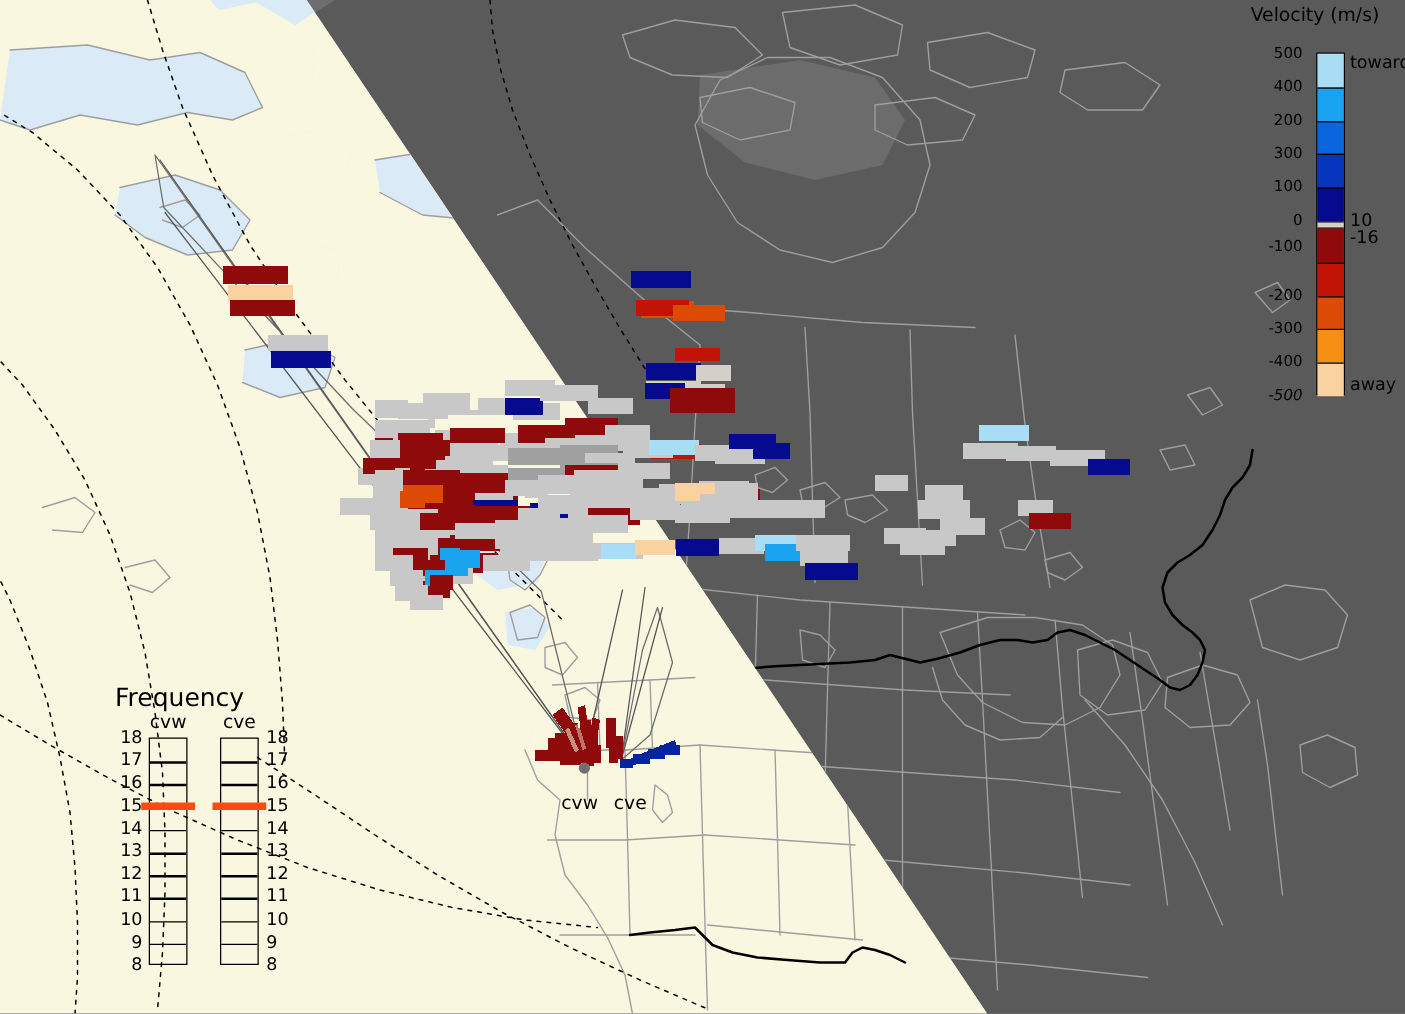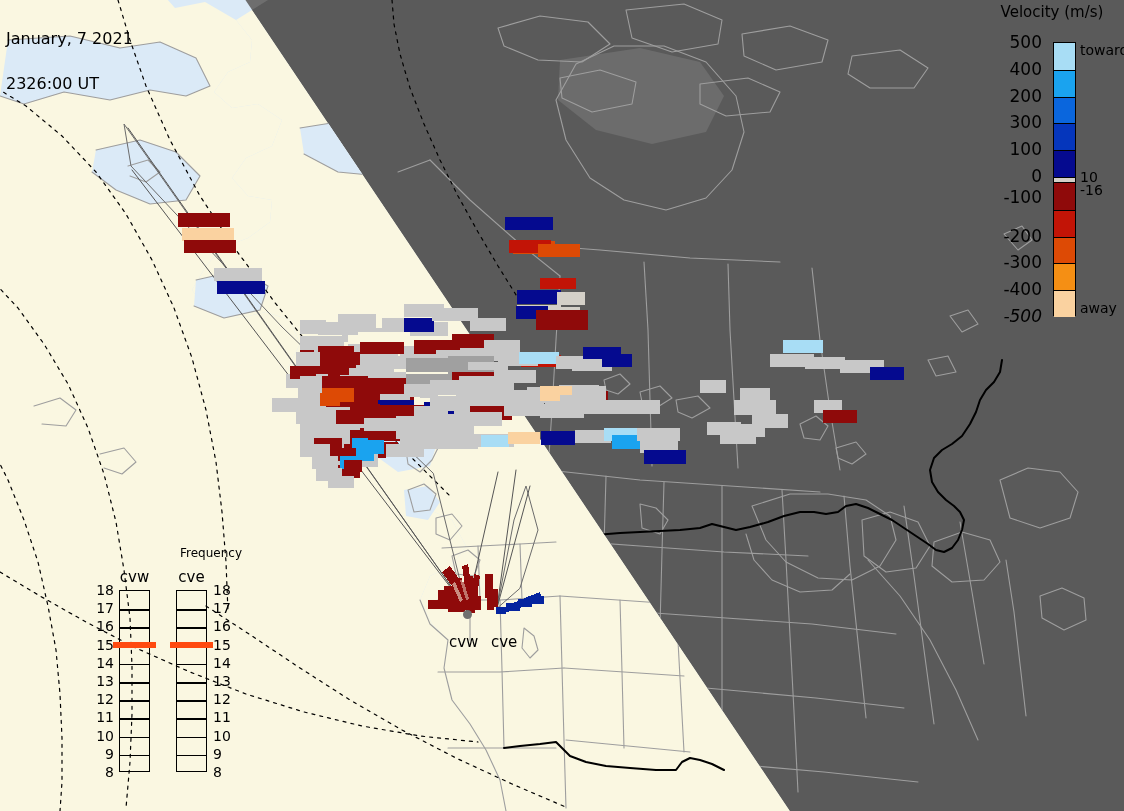--- a/index.html
+++ b/index.html
@@ -16,28 +16,28 @@
   #stamp div{font-family:"DejaVu Sans","Liberation Sans",sans-serif;}
 
   
   #cbar-wrap{position:absolute;left:975px;top:0px;width:149px;height:340px;z-index:40;}
   #cbar-title{position:absolute;left:5px;top:3px;width:144px;text-align:center;
               color:#000;font-size:15px;white-space:nowrap;}
   #cbar-box{position:absolute;left:78px;top:42px;width:23px;height:274px;
             border:1px solid #000;box-sizing:border-box;}
   .cb-seg{position:absolute;left:0;width:100%;}
   .cb-line{position:absolute;left:0;width:100%;height:1px;background:#000;}
-  .cb-tick{position:absolute;right:82px;color:#000;font-size:17px;
+  .cb-tick{position:absolute;right:82px;color:#000;font-size:12px;
            text-align:right;white-space:nowrap;transform:translateY(-50%);}
   .cb-side{position:absolute;left:105px;color:#000;font-size:14px;
            white-space:nowrap;transform:translateY(-50%);}
 
   
   #freq{position:absolute;left:92px;top:546px;width:150px;height:248px;z-index:40;color:#000;}
-  #freq-title{position:absolute;left:0;top:0;width:150px;text-align:right;font-size:12px;}
+  #freq-title{position:absolute;left:0;top:0;width:150px;text-align:left;font-size:20px;}
   .freq-colhdr{position:absolute;top:22px;font-size:15px;text-align:center;width:44px;}
   .freq-box{position:absolute;top:44px;width:31px;height:182px;
             border:1.5px solid #000;box-sizing:border-box;background:transparent;}
   .freq-div{position:absolute;left:0;width:100%;height:1.5px;background:#000;}
   .freq-mark{position:absolute;height:6px;background:#ff4a10;}
   .freq-lab{position:absolute;font-size:14px;white-space:nowrap;transform:translateY(-50%);}
   .freq-lab.l{text-align:right;width:22px;}
   .freq-lab.r{text-align:left;width:22px;}
 
   
@@ -550,24 +550,20 @@
         <rect x="496" y="607" width="10" height="7" fill="#05249f"></rect>
       </g>
     </svg>
 
     <div class="stn-dot" style="left:463px;top:610px;"></div>
     <div class="stn-label" style="left:449px;top:633px;">cvw</div>
     <div class="stn-label" style="left:491px;top:633px;">cve</div>
 
   </div>
 
-  <div id="stamp">
-    <div>January, 7 2021</div>
-    <div>2326:00 UT</div>
-  </div>
 
   <div id="cbar-wrap">
     <div id="cbar-title">Velocity (m/s)</div>
     <div id="cbar-box">
         <div class="cb-seg" style="top: 0px; height: 26.8px; background: rgb(168, 221, 245);"></div>
         <div class="cb-seg" style="top: 26.8px; height: 26.8px; background: rgb(26, 163, 239);"></div>
         <div class="cb-line" style="top: 26.8px;"></div>
         <div class="cb-seg" style="top: 53.6px; height: 26.8px; background: rgb(10, 102, 221);"></div>
         <div class="cb-line" style="top: 53.6px;"></div>
         <div class="cb-seg" style="top: 80.4px; height: 26.8px; background: rgb(5, 54, 188);"></div>

